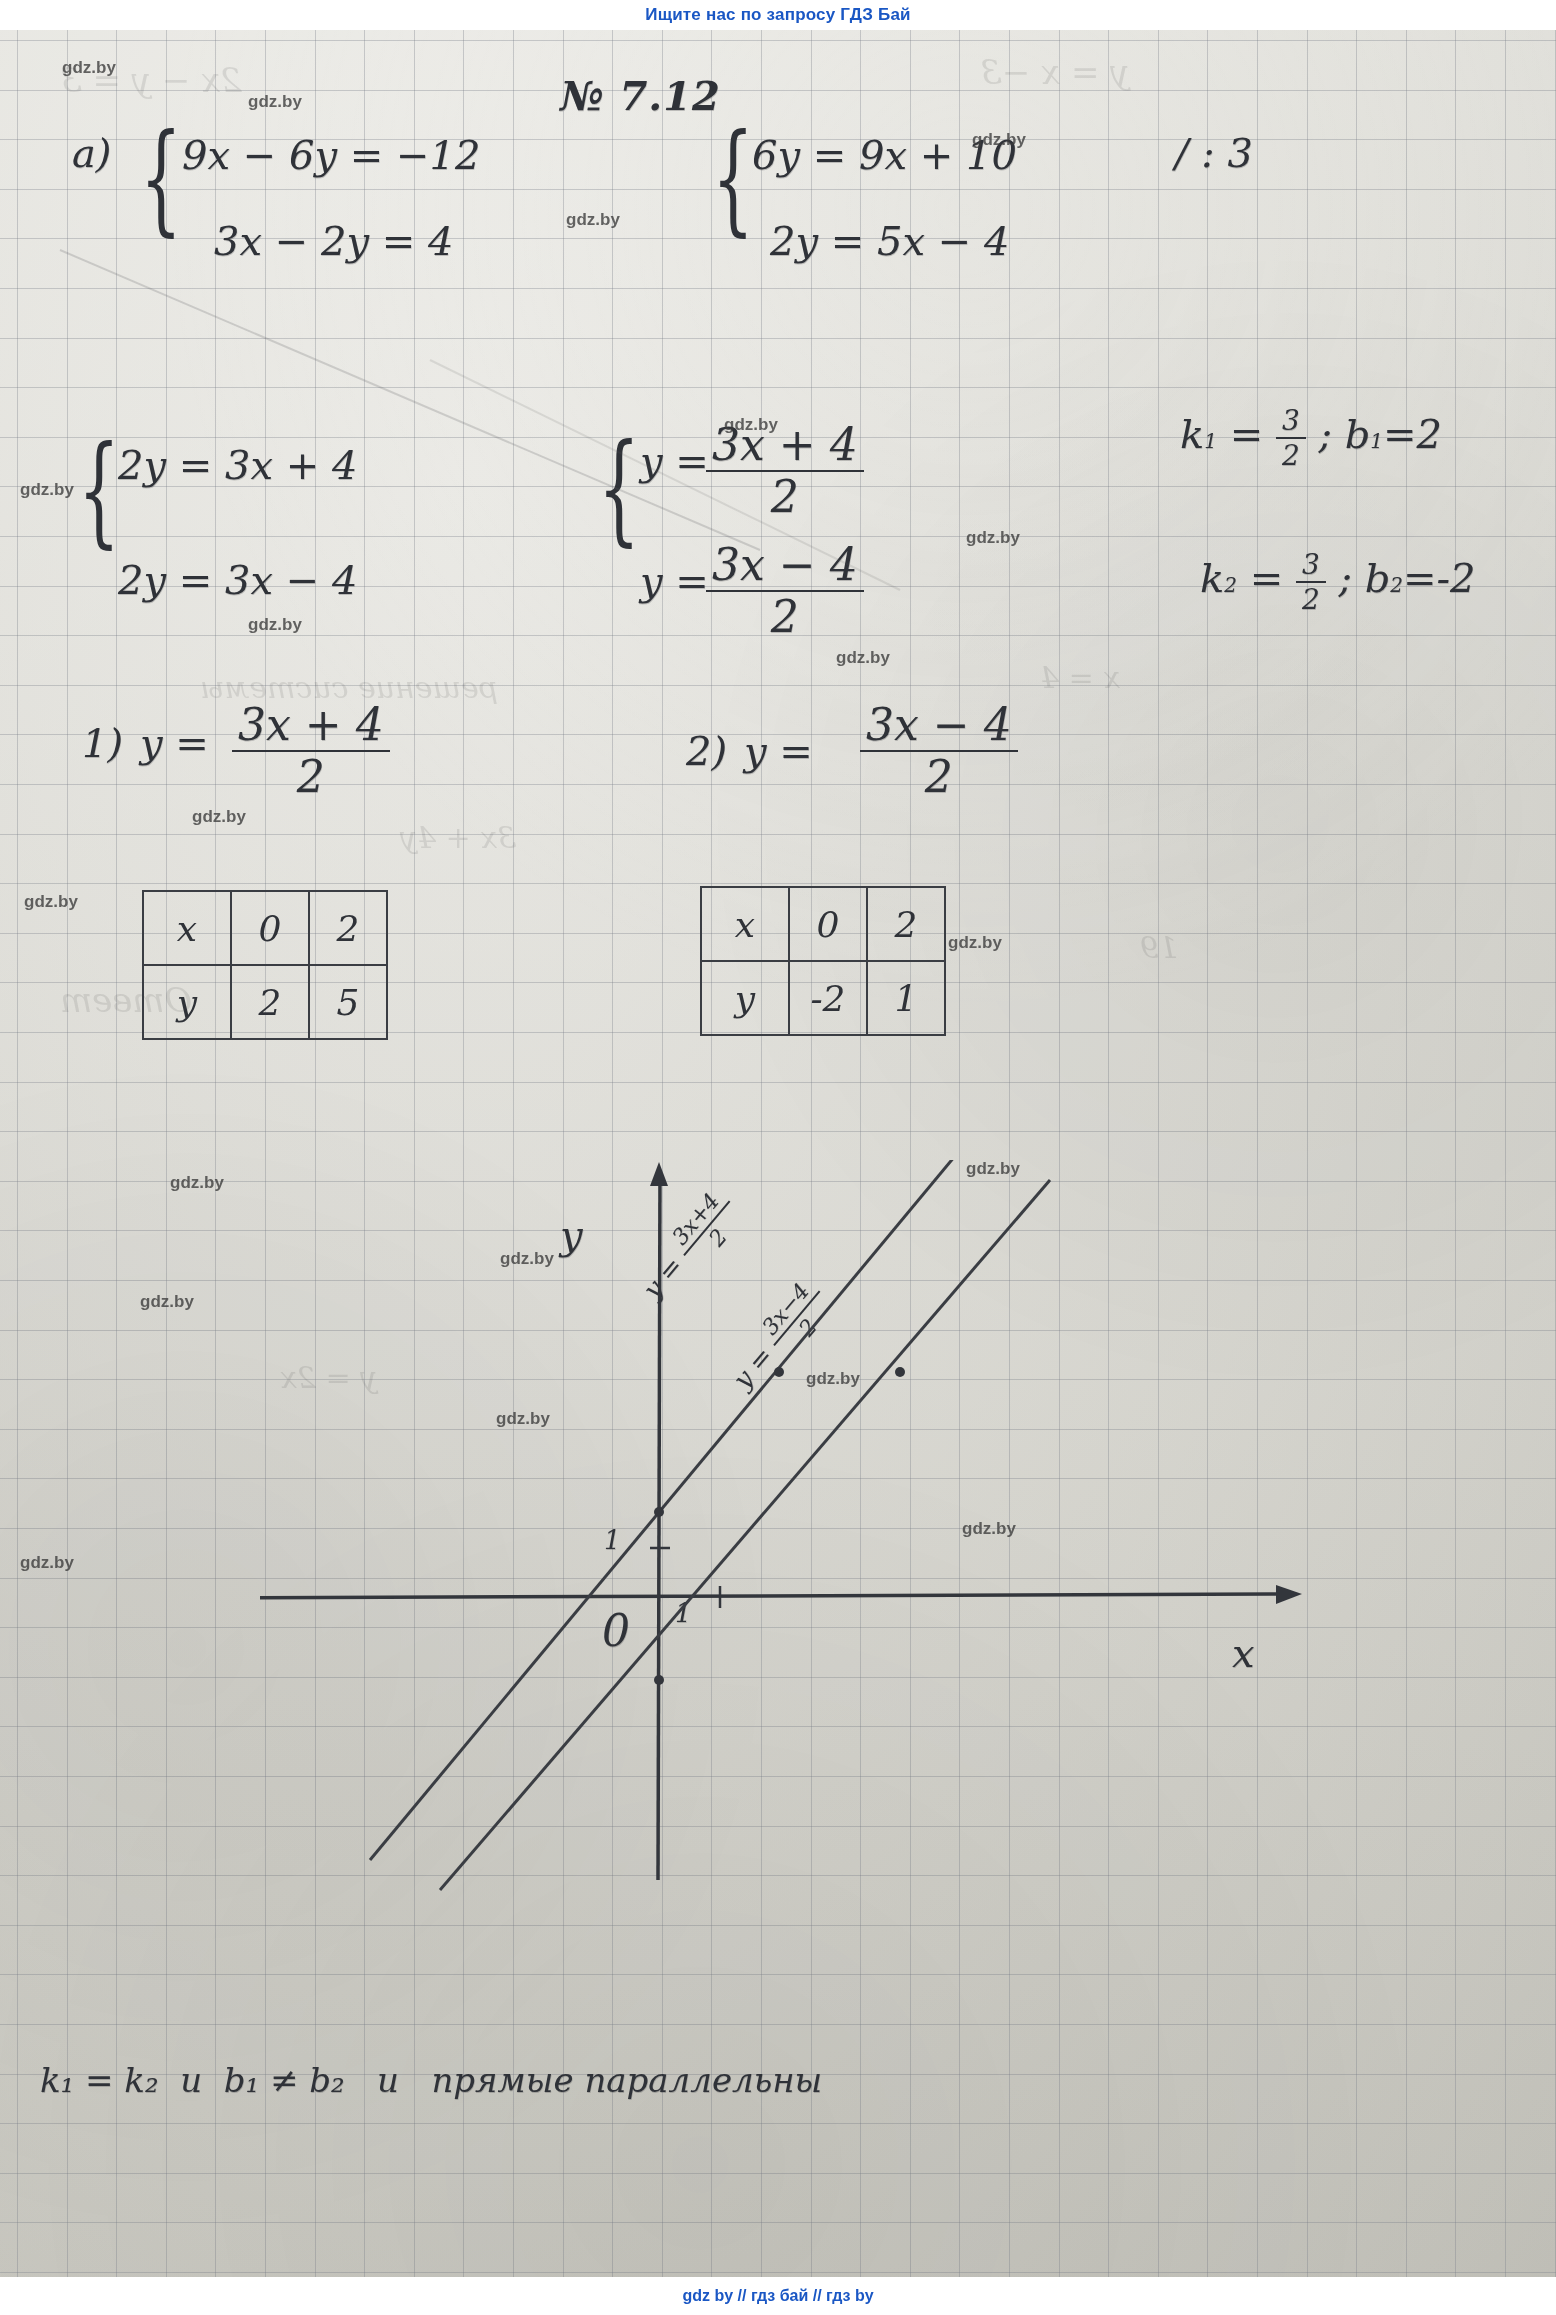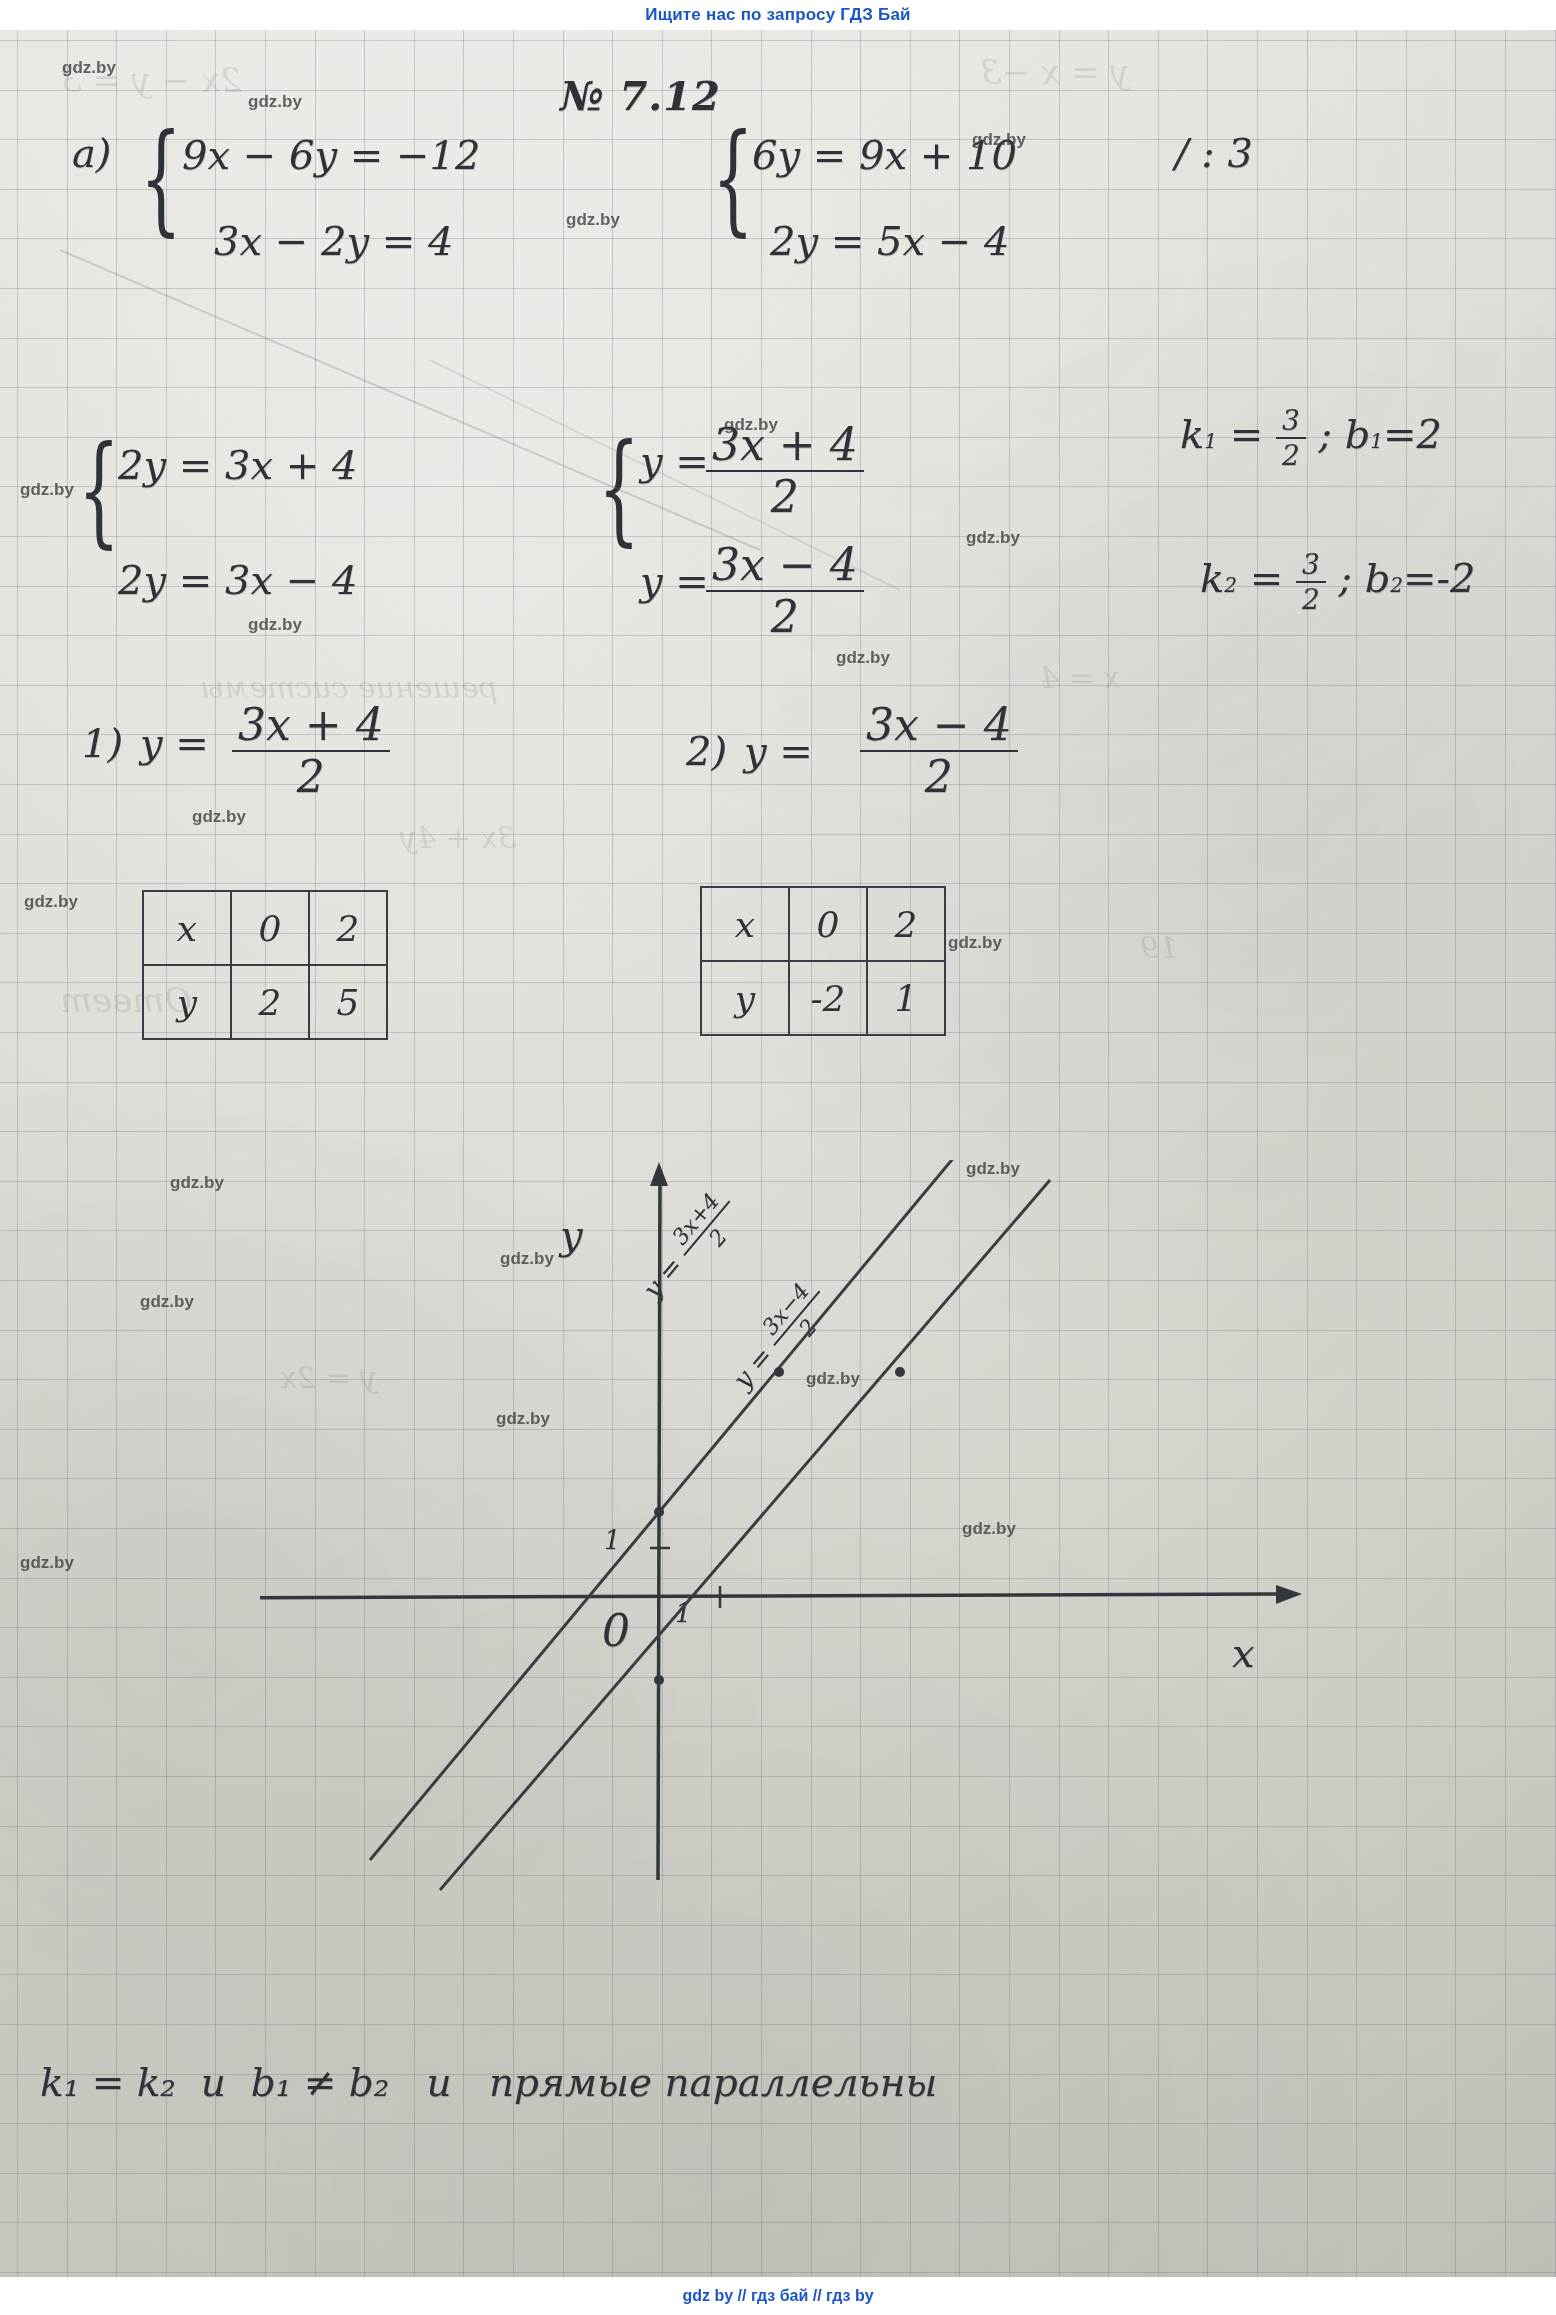--- a/index.html
+++ b/index.html
@@ -341,21 +341,21 @@
   </div>
   <div class="hw sz-sm" style="left:740px; top:1330px; transform: rotate(-50deg); transform-origin: left center;">
     <span>y =</span>
     <span class="frac" style="font-size:22px;">
       <span class="num">3x−4</span>
       <span class="bar"></span>
       <span class="den">2</span>
     </span>
   </div>
 
-  <div class="hw" style="left:40px; top:2030px; font-size:39px;">
+  <div class="hw" style="left:40px; top:2030px; font-size:34px;">
     <span>k₁ = k₂</span>
     &nbsp;<span>и</span>&nbsp;
     <span>b₁ ≠ b₂</span>
     &nbsp;&nbsp;<span>и</span>&nbsp;&nbsp;
     <span>прямые параллельны</span>
   </div>
 
 
   <div id="watermark-layer">
       <div class="wm" style="left: 62px; top: 28px;">gdz.by</div>

